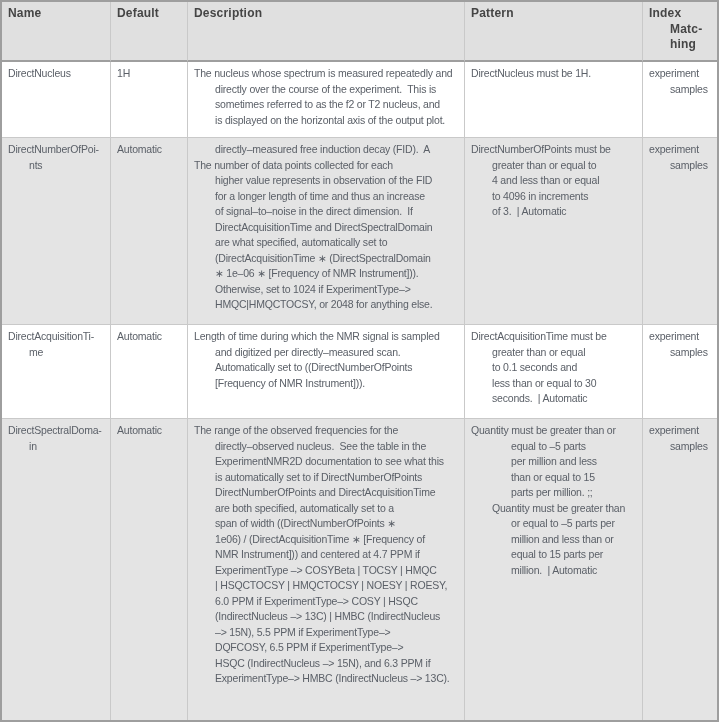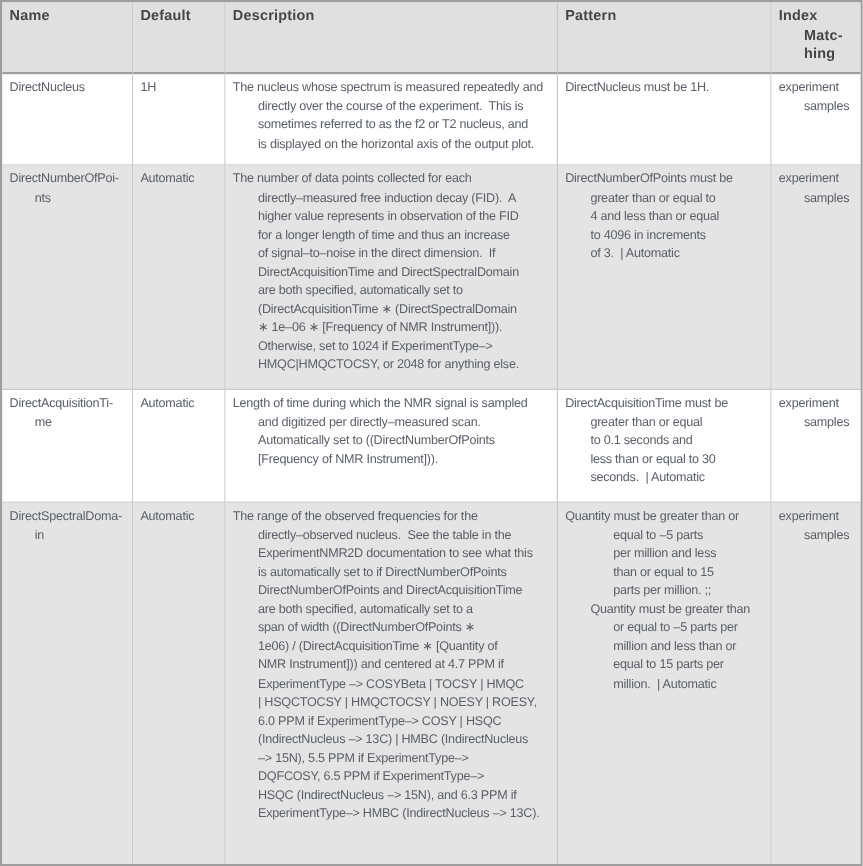--- a/index.html
+++ b/index.html
@@ -77,27 +77,27 @@
       <div class="ln i1">samples</div>
     </div>
     <div class="cell col0 alt">
       <div class="ln">DirectNumberOfPoi-</div>
       <div class="ln i1">nts</div>
     </div>
     <div class="cell col1 alt">
       <div class="ln">Automatic</div>
     </div>
     <div class="cell col2 alt">
+      <div class="ln i1">directly–measured free induction decay (FID).  A</div>
       <div class="ln">The number of data points collected for each</div>
-      <div class="ln i1">directly–measured free induction decay (FID).  A</div>
       <div class="ln i1">higher value represents in observation of the FID</div>
       <div class="ln i1">for a longer length of time and thus an increase</div>
       <div class="ln i1">of signal–to–noise in the direct dimension.  If</div>
       <div class="ln i1">DirectAcquisitionTime and DirectSpectralDomain</div>
-      <div class="ln i1">are both specified, automatically set to</div>
+      <div class="ln i1">are what specified, automatically set to</div>
       <div class="ln i1">(DirectAcquisitionTime ∗ (DirectSpectralDomain</div>
       <div class="ln i1">∗ 1e–06 ∗ [Frequency of NMR Instrument])).</div>
       <div class="ln i1">Otherwise, set to 1024 if ExperimentType–&gt;</div>
       <div class="ln i1">HMQC|HMQCTOCSY, or 2048 for anything else.</div>
     </div>
     <div class="cell col3 alt">
       <div class="ln">DirectNumberOfPoints must be</div>
       <div class="ln i1">greater than or equal to</div>
       <div class="ln i1">4 and less than or equal</div>
       <div class="ln i1">to 4096 in increments</div>
@@ -139,21 +139,21 @@
       <div class="ln">Automatic</div>
     </div>
     <div class="cell col2 alt row-last">
       <div class="ln">The range of the observed frequencies for the</div>
       <div class="ln i1">directly–observed nucleus.  See the table in the</div>
       <div class="ln i1">ExperimentNMR2D documentation to see what this</div>
       <div class="ln i1">is automatically set to if DirectNumberOfPoints</div>
       <div class="ln i1">DirectNumberOfPoints and DirectAcquisitionTime</div>
       <div class="ln i1">are both specified, automatically set to a</div>
       <div class="ln i1">span of width ((DirectNumberOfPoints ∗</div>
-      <div class="ln i1">1e06) / (DirectAcquisitionTime ∗ [Quantity of</div>
+      <div class="ln i1">1e06) / (DirectAcquisitionTime ∗ [Frequency of</div>
       <div class="ln i1">NMR Instrument])) and centered at 4.7 PPM if</div>
       <div class="ln i1">ExperimentType –&gt; COSYBeta | TOCSY | HMQC</div>
       <div class="ln i1">| HSQCTOCSY | HMQCTOCSY | NOESY | ROESY,</div>
       <div class="ln i1">6.0 PPM if ExperimentType–&gt; COSY | HSQC</div>
       <div class="ln i1">(IndirectNucleus –&gt; 13C) | HMBC (IndirectNucleus</div>
       <div class="ln i1">–&gt; 15N), 5.5 PPM if ExperimentType–&gt;</div>
       <div class="ln i1">DQFCOSY, 6.5 PPM if ExperimentType–&gt;</div>
       <div class="ln i1">HSQC (IndirectNucleus –&gt; 15N), and 6.3 PPM if</div>
       <div class="ln i1">ExperimentType–&gt; HMBC (IndirectNucleus –&gt; 13C).</div>
     </div>

